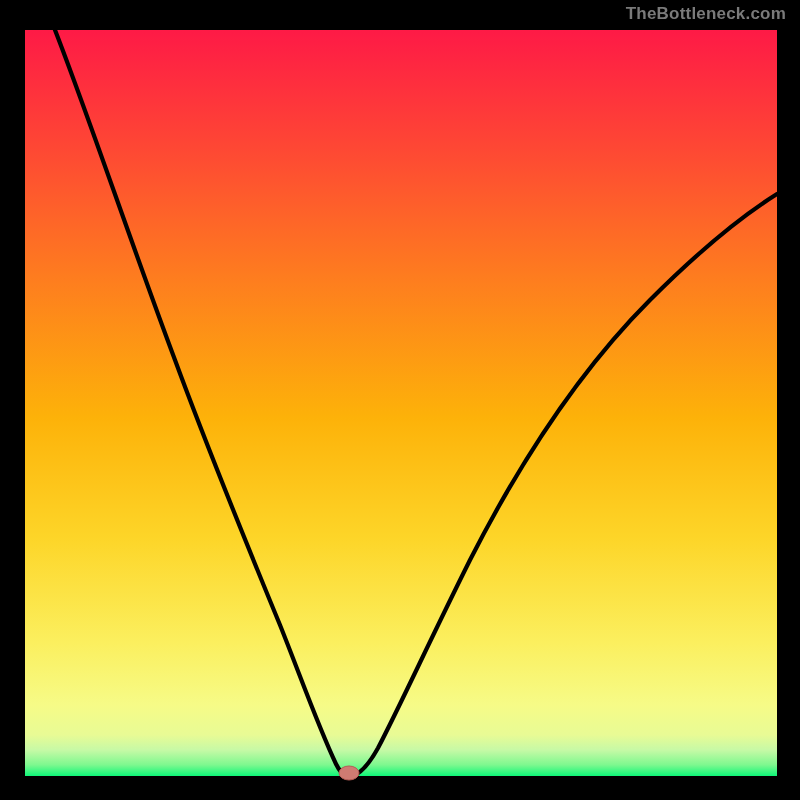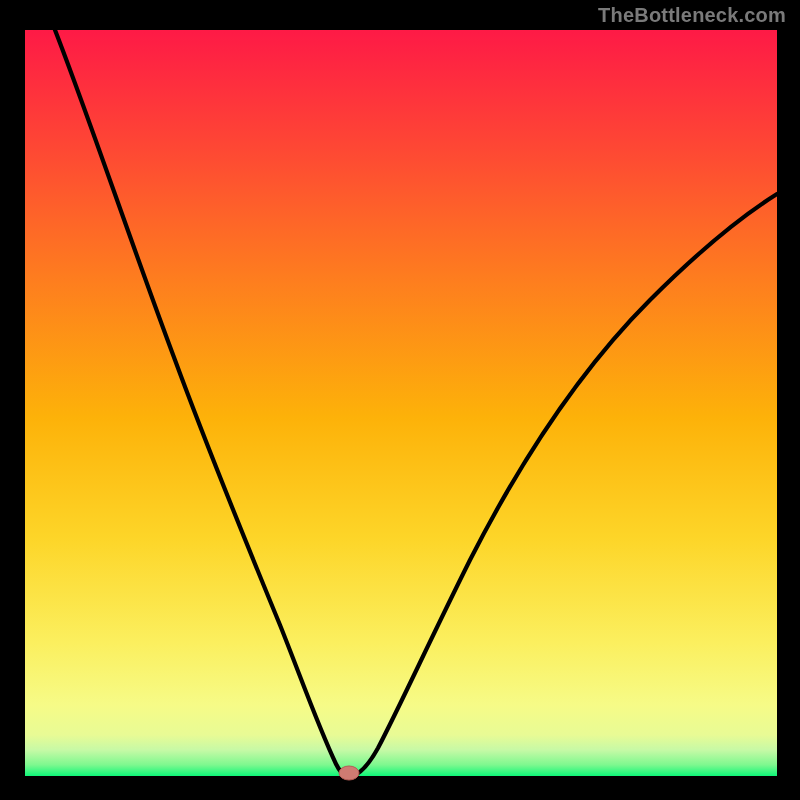--- a/index.html
+++ b/index.html
@@ -16,21 +16,21 @@
     top: 0;
     width: 800px;
     height: 800px;
     background: #000;
   }
   .watermark {
     position: absolute;
     top: 4px;
     right: 14px;
     font-family: Arial, Helvetica, sans-serif;
-    font-size: 20px;
+    font-size: 17px;
     font-weight: 600;
     color: #7a7a7a;
     letter-spacing: 0.2px;
   }
   svg {
     position: absolute;
     left: 0;
     top: 0;
   }
 </style>

